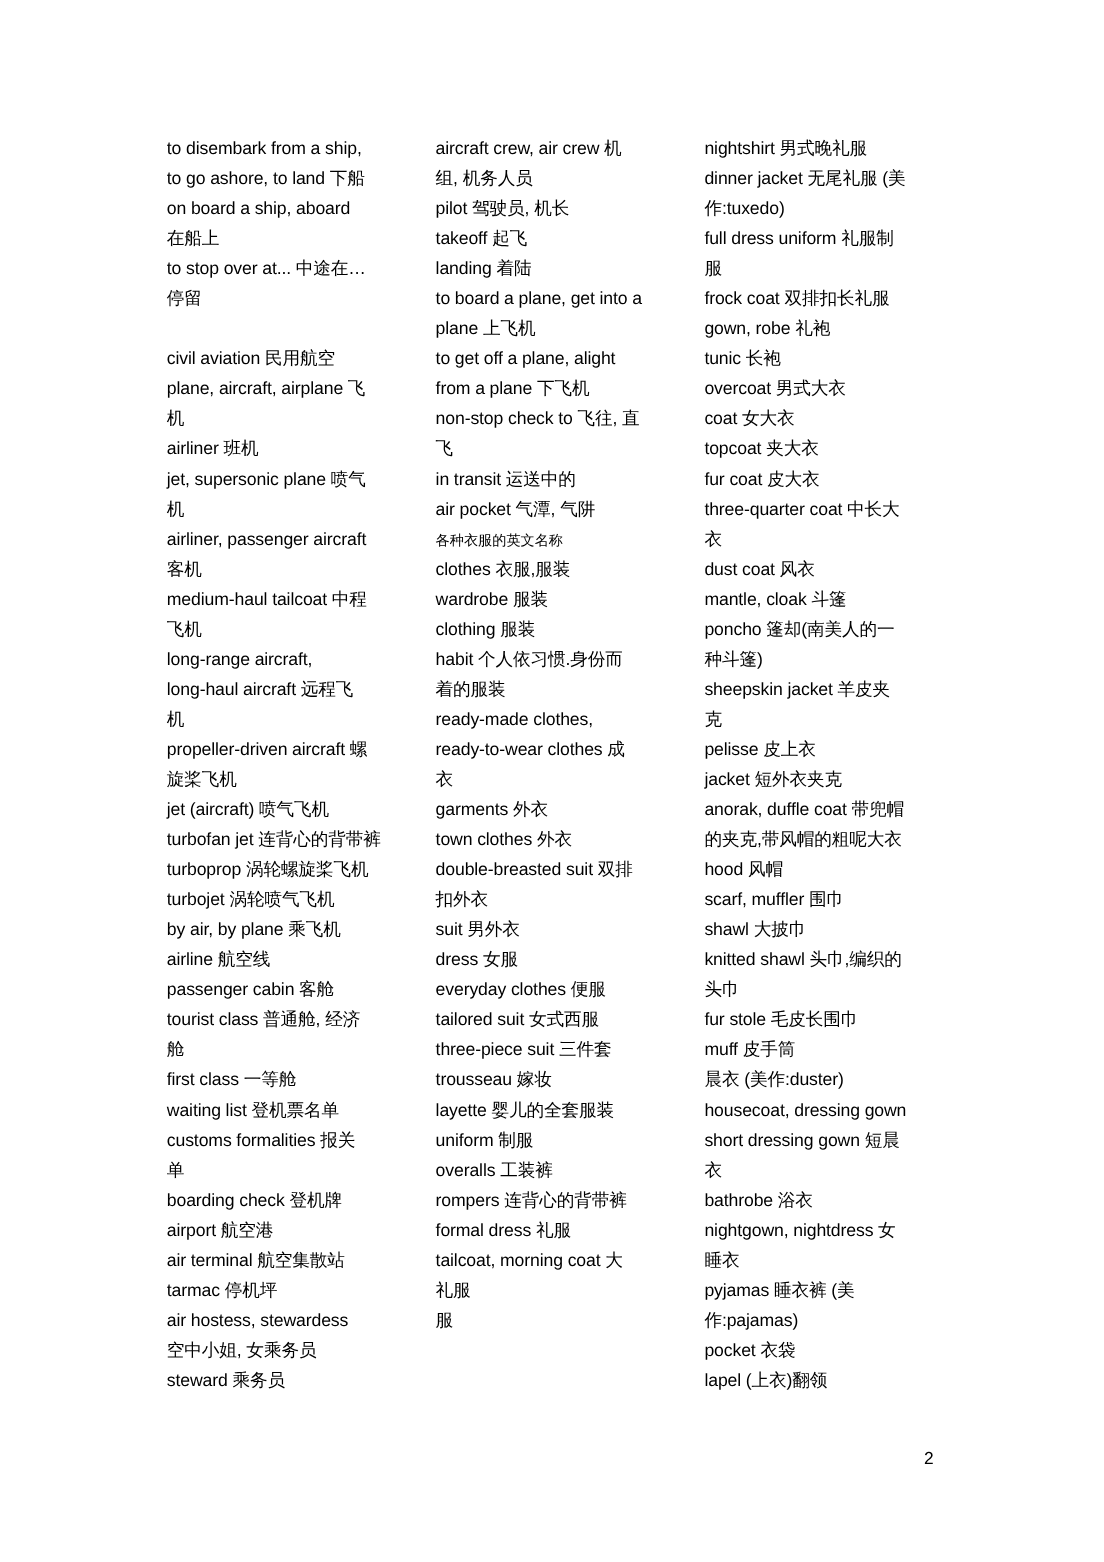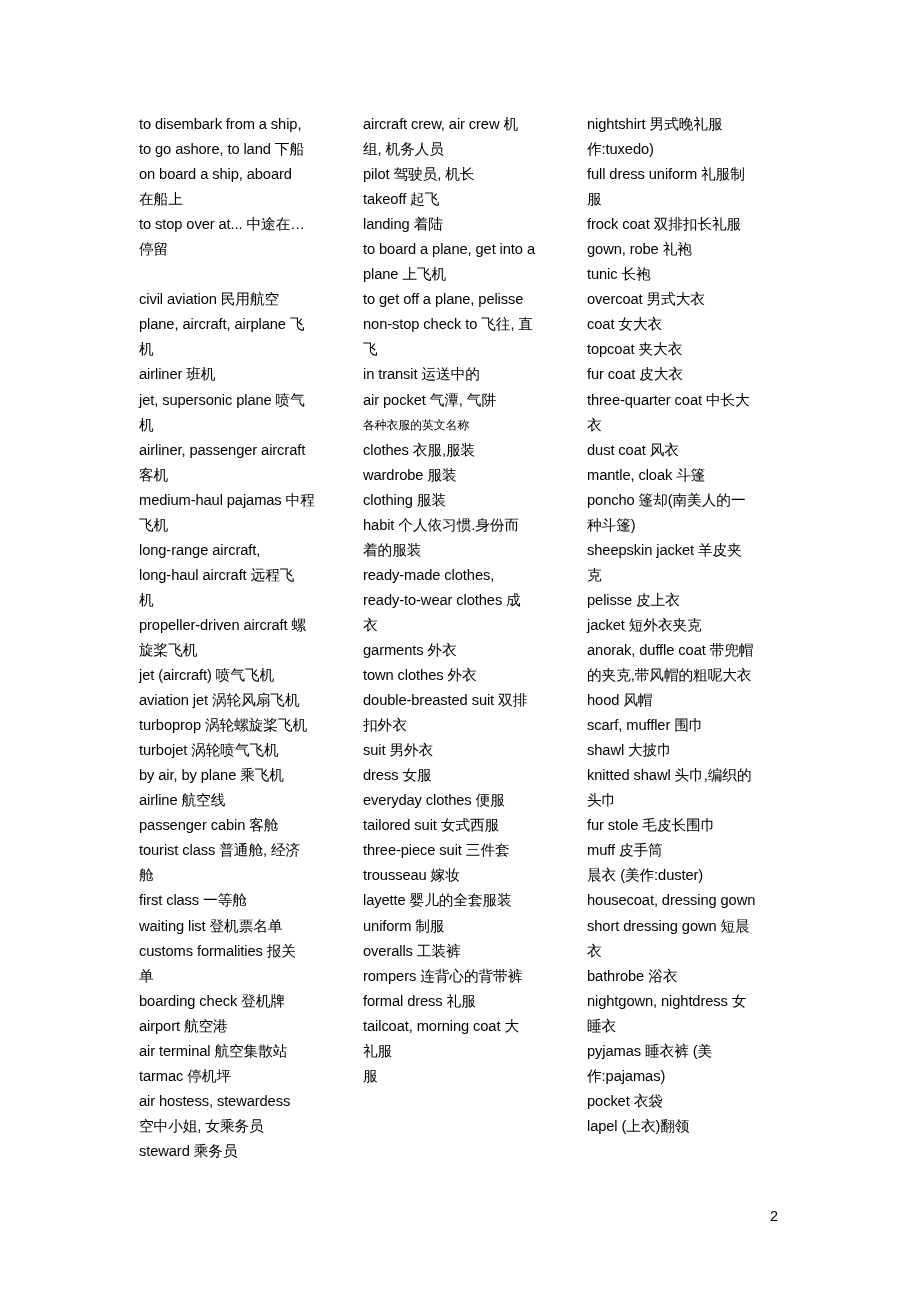--- a/index.html
+++ b/index.html
@@ -84,29 +84,29 @@
         <div class="entry">停留</div>
         <div class="entry gap"></div>
         <div class="entry">civil aviation   民用航空</div>
         <div class="entry">plane, aircraft, airplane   飞</div>
         <div class="entry">机</div>
         <div class="entry">airliner   班机</div>
         <div class="entry">jet, supersonic plane   喷气</div>
         <div class="entry">机</div>
         <div class="entry">airliner, passenger aircraft</div>
         <div class="entry">客机</div>
-        <div class="entry">medium-haul pajamas   中程</div>
+        <div class="entry">medium-haul tailcoat   中程</div>
         <div class="entry">飞机</div>
         <div class="entry">long-range aircraft,</div>
         <div class="entry">long-haul aircraft   远程飞</div>
         <div class="entry">机</div>
         <div class="entry">propeller-driven aircraft   螺</div>
         <div class="entry">旋桨飞机</div>
         <div class="entry">jet (aircraft)   喷气飞机</div>
-        <div class="entry">aviation jet   涡轮风扇飞机</div>
+        <div class="entry">turbofan jet   连背心的背带裤</div>
         <div class="entry">turboprop   涡轮螺旋桨飞机</div>
         <div class="entry">turbojet   涡轮喷气飞机</div>
         <div class="entry">by air, by plane   乘飞机</div>
         <div class="entry">airline   航空线</div>
         <div class="entry">passenger cabin   客舱</div>
         <div class="entry">tourist class   普通舱, 经济</div>
         <div class="entry">舱</div>
         <div class="entry">first class   一等舱</div>
         <div class="entry">waiting list   登机票名单</div>
         <div class="entry">customs formalities   报关</div>
@@ -120,21 +120,22 @@
         <div class="entry">steward   乘务员</div>
       </div>
     <div class="column" id="col-2">
         <div class="entry">aircraft crew, air crew   机</div>
         <div class="entry">组, 机务人员</div>
         <div class="entry">pilot   驾驶员, 机长</div>
         <div class="entry">takeoff   起飞</div>
         <div class="entry">landing   着陆</div>
         <div class="entry">to board a plane, get into a</div>
         <div class="entry">plane   上飞机</div>
-        <div class="entry">to get off a plane, pelisse</div>
+        <div class="entry">to get off a plane, alight</div>
+        <div class="entry">from a plane   下飞机</div>
         <div class="entry">non-stop check to   飞往, 直</div>
         <div class="entry">飞</div>
         <div class="entry">in transit   运送中的</div>
         <div class="entry">air pocket   气潭, 气阱</div>
         <div class="section-head">各种衣服的英文名称</div>
         <div class="entry">clothes   衣服,服装</div>
         <div class="entry">wardrobe   服装</div>
         <div class="entry">clothing   服装</div>
         <div class="entry">habit   个人依习惯.身份而</div>
         <div class="entry">着的服装</div>
@@ -155,20 +156,21 @@
         <div class="entry">uniform   制服</div>
         <div class="entry">overalls   工装裤</div>
         <div class="entry">rompers   连背心的背带裤</div>
         <div class="entry">formal dress   礼服</div>
         <div class="entry">tailcoat, morning coat   大</div>
         <div class="entry">礼服</div>
         <div class="entry">服</div>
       </div>
     <div class="column" id="col-3">
         <div class="entry">nightshirt   男式晚礼服</div>
+        <div class="entry">dinner jacket   无尾礼服 (美</div>
         <div class="entry">作:tuxedo)</div>
         <div class="entry">full dress uniform   礼服制</div>
         <div class="entry">服</div>
         <div class="entry">frock coat   双排扣长礼服</div>
         <div class="entry">gown, robe   礼袍</div>
         <div class="entry">tunic   长袍</div>
         <div class="entry">overcoat   男式大衣</div>
         <div class="entry">coat   女大衣</div>
         <div class="entry">topcoat   夹大衣</div>
         <div class="entry">fur coat   皮大衣</div>

